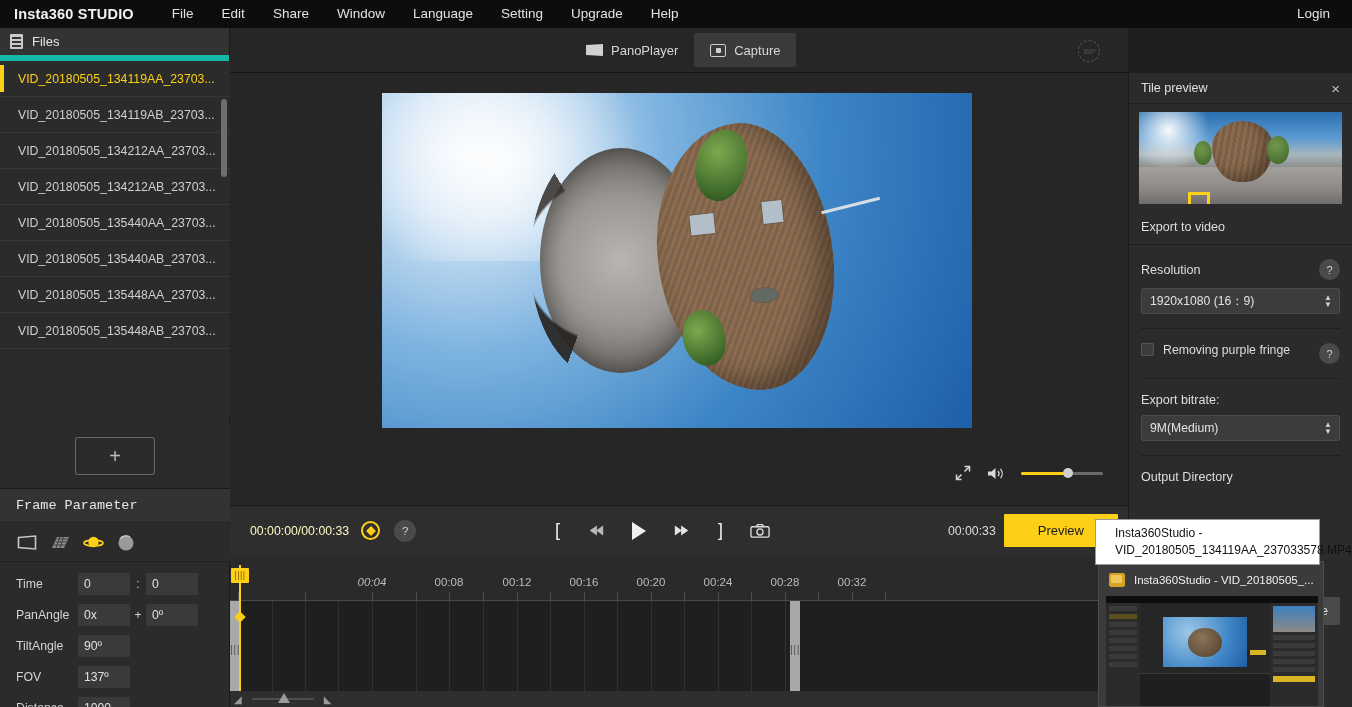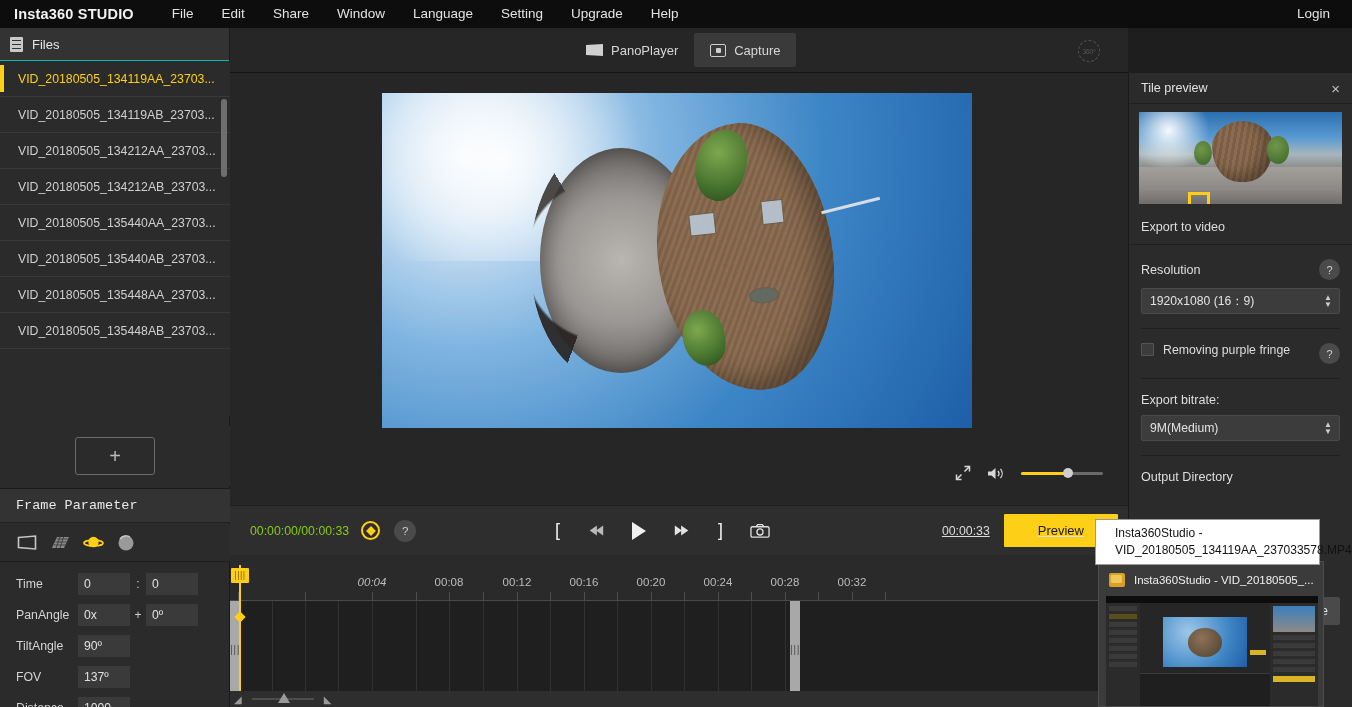--- a/index.html
+++ b/index.html
@@ -31,21 +31,21 @@
     font-size: 13.5px; color: #e2e2e2; cursor: pointer;
   }
 
   
   .sidebar {
     position: absolute; top: 28px; left: 0; width: 230px; height: 679px;
     background: #2b2b2b; border-right: 1px solid #1a1a1a;
   }
   .files-header {
     height: 33px; background: #333333; display: flex; align-items: center;
-    padding-left: 10px; border-bottom: 1px solid #14b8a6;
+    padding-left: 10px; border-bottom: 6px solid #14b8a6;
   }
   .files-icon {
     width: 13px; height: 15px; background: #c9c9c9; border-radius: 1px;
     position: relative; margin-right: 9px;
   }
   .files-icon::before {
     content:""; position:absolute; left:2px; right:2px; top:3px; height:1.5px;
     background:#333; box-shadow: 0 4px 0 #333, 0 8px 0 #333;
   }
   .files-title { font-size: 13px; color: #e6e6e6; }
@@ -214,21 +214,21 @@
   }
   .vol-fill { position: absolute; left: 0; top: 0; height: 3px; width: 47px; background: #fdd017; border-radius: 2px; }
   .vol-knob { position: absolute; left: 42px; top: -3.5px; width: 10px; height: 10px; border-radius: 50%; background: #cfcfcf; }
 
   
   .transport {
     position: absolute; top: 505px; left: 230px; width: 898px; height: 50px;
     background: #2e2e2e; border-top: 1px solid #1d1d1d;
     display: flex; align-items: center;
   }
-  .tc-time { font-size: 12.3px; color: #84cc16; margin-left: 20px; }
+  .tc-time { font-size: 12.3px; color: #fef9c3; margin-left: 20px; }
   .keyframe-btn {
     width: 19px; height: 19px; margin-left: 12px; border-radius: 50%;
     border: 2px solid #fdd017; position: relative; cursor: pointer;
   }
   .keyframe-btn::after {
     content:""; position:absolute; left:50%; top:50%; width:7px; height:7px;
     background:#fdd017; transform: translate(-50%,-50%) rotate(45deg);
   }
   .help-dot {
     width: 22px; height: 22px; border-radius: 50%; background: #4a4a4a;
@@ -236,21 +236,21 @@
     justify-content: center; margin-left: 14px; cursor: pointer;
   }
   .tc-center {
     position: absolute; left: 325px; display: flex; align-items: center; gap: 27px;
   }
   .tc-btn { cursor: pointer; color: #e0e0e0; display:flex; align-items:center; justify-content:center; }
   .bracket { font-size: 18px; color: #f0f0f0; font-family: "Liberation Sans", sans-serif; }
   .tri-r { width:0;height:0;border-left:14px solid #f0f0f0;border-top:9px solid transparent;border-bottom:9px solid transparent; }
   .prev-ico, .next-ico { position: relative; width: 18px; height: 14px; }
   .tc-end {
-    position: absolute; right: 10px; display: flex; align-items: center; gap: 14px; text-decoration: underline;
+    position: absolute; right: 10px; display: flex; align-items: center; gap: 8px;
   }
   .tc-total { font-size: 12.3px; color: #dcdcdc; }
   .preview-btn {
     background: #fdd017; color: #1a1a1a; font-size: 13px; font-weight: normal;
     padding: 9px 34px; border: none; border-radius: 1px; cursor: pointer;
     font-family: "Liberation Sans", sans-serif;
   }
   .camera-ico { width: 20px; height: 15px; position: relative; cursor: pointer; }
 
   

